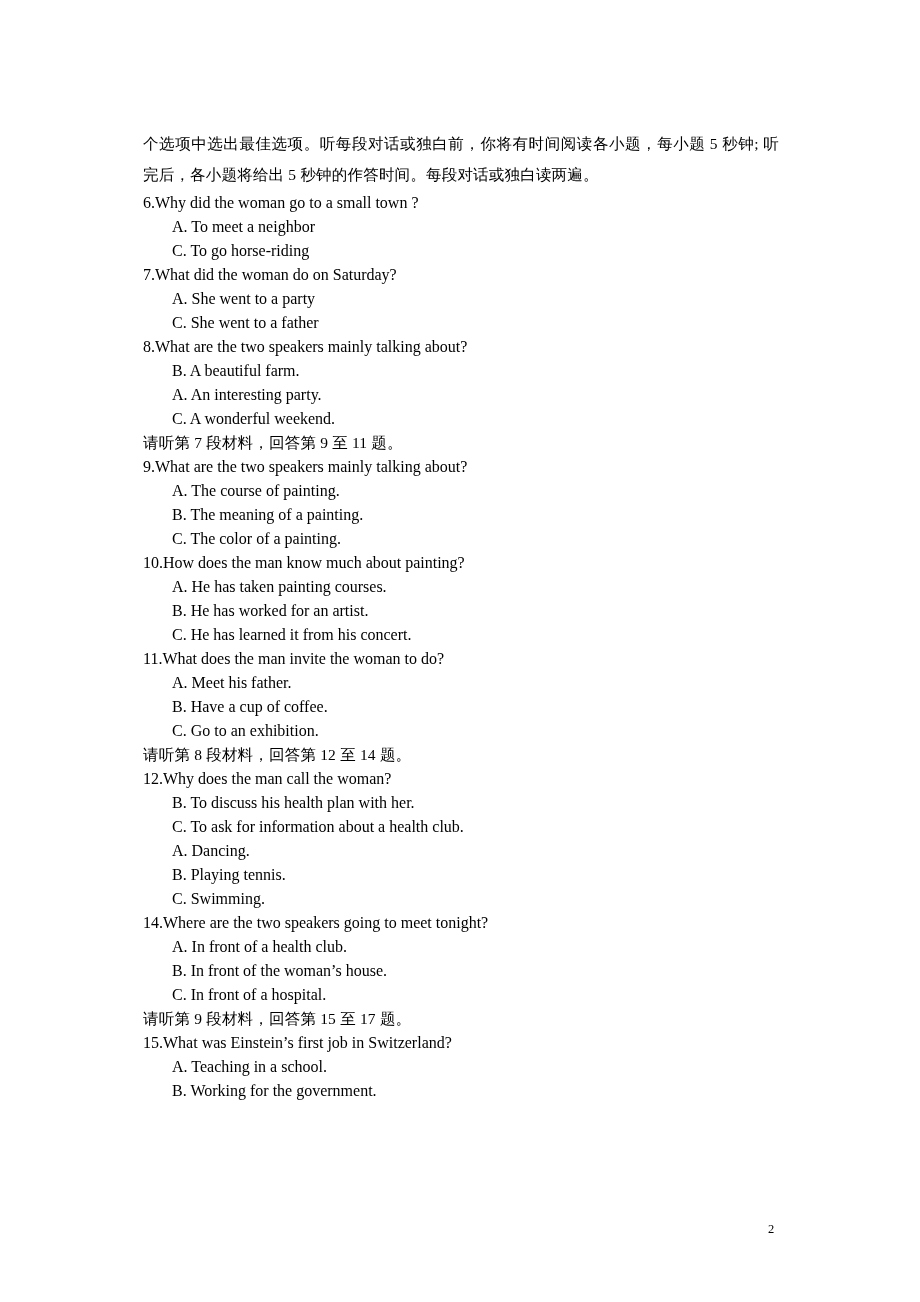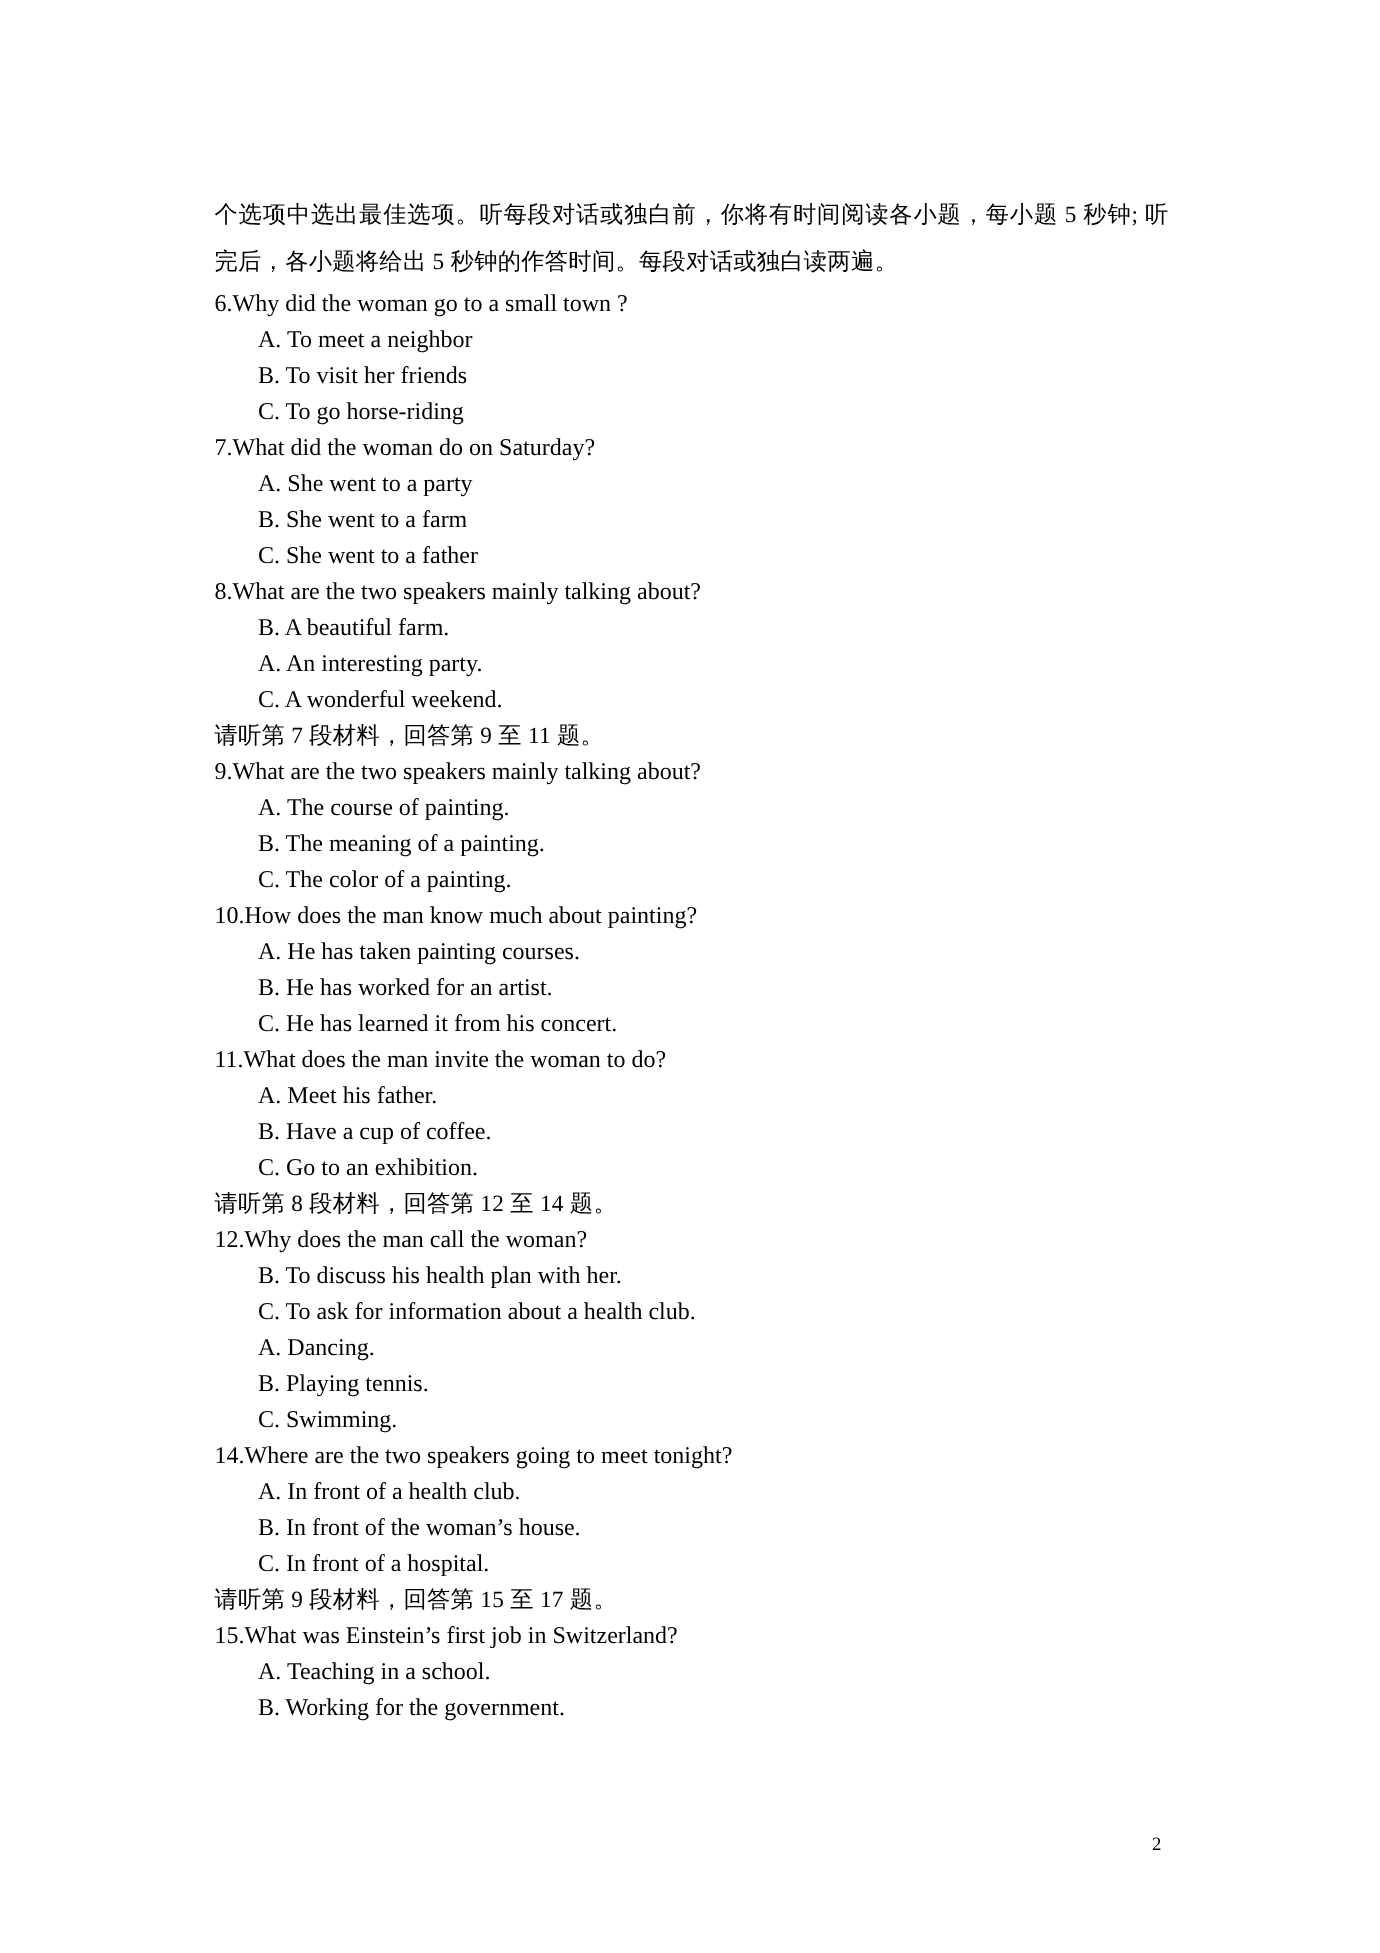--- a/index.html
+++ b/index.html
@@ -82,25 +82,23 @@
 <body>
 
 <div class="page">
 
   <div class="content">
     <p class="intro">个选项中选出最佳选项。听每段对话或独白前，你将有时间阅读各小题，每小题 5 秒钟; 听完后，各小题将给出 5 秒钟的作答时间。每段对话或独白读两遍。</p>
 
     <div id="blocks-container">
         <p class="question">6.Why did the woman go to a small town ?</p>
         <p class="option">A. To meet a neighbor</p>
-        <p class="option">B. To visit her friends</p>
         <p class="option">C. To go horse-riding</p>
         <p class="question">7.What did the woman do on Saturday?</p>
         <p class="option">A. She went to a party</p>
-        <p class="option">B. She went to a farm</p>
         <p class="option">C. She went to a father</p>
         <p class="question">8.What are the two speakers mainly talking about?</p>
         <p class="option">B. A beautiful farm.</p>
         <p class="option">A. An interesting party.</p>
         <p class="option">C. A wonderful weekend.</p>
         <p class="cn-directive">请听第 7 段材料，回答第 9 至 11 题。</p>
         <p class="question">9.What are the two speakers mainly talking about?</p>
         <p class="option">A. The course of painting.</p>
         <p class="option">B. The meaning of a painting.</p>
         <p class="option">C. The color of a painting.</p>

